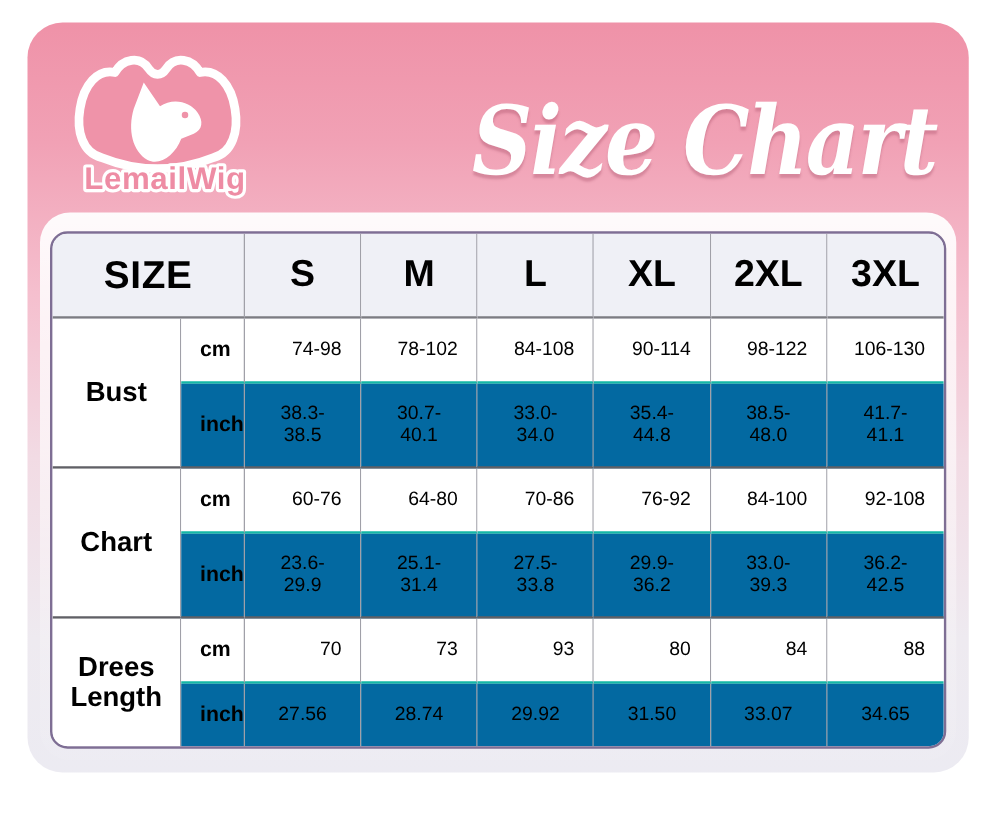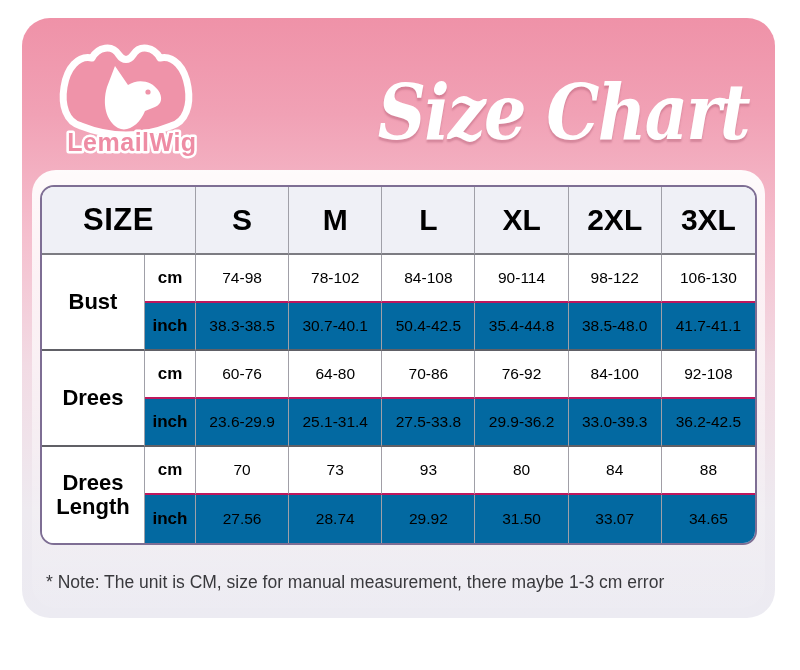--- a/index.html
+++ b/index.html
@@ -55,39 +55,39 @@
     table-layout: fixed;
     color: #000;
   }
   col.c-label { width: 103px; }
   col.c-unit  { width: 51px; }
   thead tr { height: 68px; }
   tbody tr { height: 48px; }
   th, td {
     border-right: 1px solid #a0a0a8;
     text-align: center; vertical-align: middle;
-    padding: 0;
+    padding: 15px;
   }
   th:last-child, td:last-child { border-right: none; }
   thead th {
     background: #eff0f6;
     font-weight: bold; font-size: 30px;
     border-bottom: 2px solid #7c7c82;
   }
   th.size-head { font-size: 31px; letter-spacing: 0.5px; }
   td.cell-label {
     background: #ffffff;
     font-weight: bold; font-size: 22px; line-height: 1.08;
     border-bottom: 2.5px solid #606066;
     padding: 0 4px;
   }
   td.unit { font-weight: bold; font-size: 17px; }
   td.val  { font-weight: normal; font-size: 15.5px; }
   tr.row-cm td { background: #ffffff; }
-  tr.row-cm td.unit, tr.row-cm td.val { border-bottom: 2px solid #be185d; }
+  tr.row-cm td.unit, tr.row-cm td.val { border-bottom: 2px solid #14b8a6; text-align: right; }
   tr.row-inch td { background: #0369a1; border-bottom: 2.5px solid #606066; }
   tr.row-inch.last td { border-bottom: none; }
   td.cell-label.last { border-bottom: none; }
   .note {
     margin: 27px 0 0 6px;
     font-size: 17.5px;
     color: #39393d;
   }
 </style>
 </head>
@@ -138,27 +138,27 @@
             <td class="val">78-102</td>
             <td class="val">84-108</td>
             <td class="val">90-114</td>
             <td class="val">98-122</td>
             <td class="val">106-130</td>
           </tr>
           <tr class="row-inch">
             <td class="unit">inch</td>
             <td class="val">38.3-38.5</td>
             <td class="val">30.7-40.1</td>
-            <td class="val">50.4-42.5</td>
+            <td class="val">33.0-34.0</td>
             <td class="val">35.4-44.8</td>
             <td class="val">38.5-48.0</td>
             <td class="val">41.7-41.1</td>
           </tr>
           <tr class="row-cm">
-            <td class="cell-label" rowspan="2">Drees</td>
+            <td class="cell-label" rowspan="2">Chart</td>
             <td class="unit">cm</td>
             <td class="val">60-76</td>
             <td class="val">64-80</td>
             <td class="val">70-86</td>
             <td class="val">76-92</td>
             <td class="val">84-100</td>
             <td class="val">92-108</td>
           </tr>
           <tr class="row-inch">
             <td class="unit">inch</td>
@@ -184,15 +184,14 @@
             <td class="val">27.56</td>
             <td class="val">28.74</td>
             <td class="val">29.92</td>
             <td class="val">31.50</td>
             <td class="val">33.07</td>
             <td class="val">34.65</td>
           </tr>
         </tbody>
       </table>
     </div>
-    <p class="note">* Note: The unit is CM, size for manual measurement, there maybe 1-3 cm error</p>
   </div>
 </div>
 
 </body></html>

